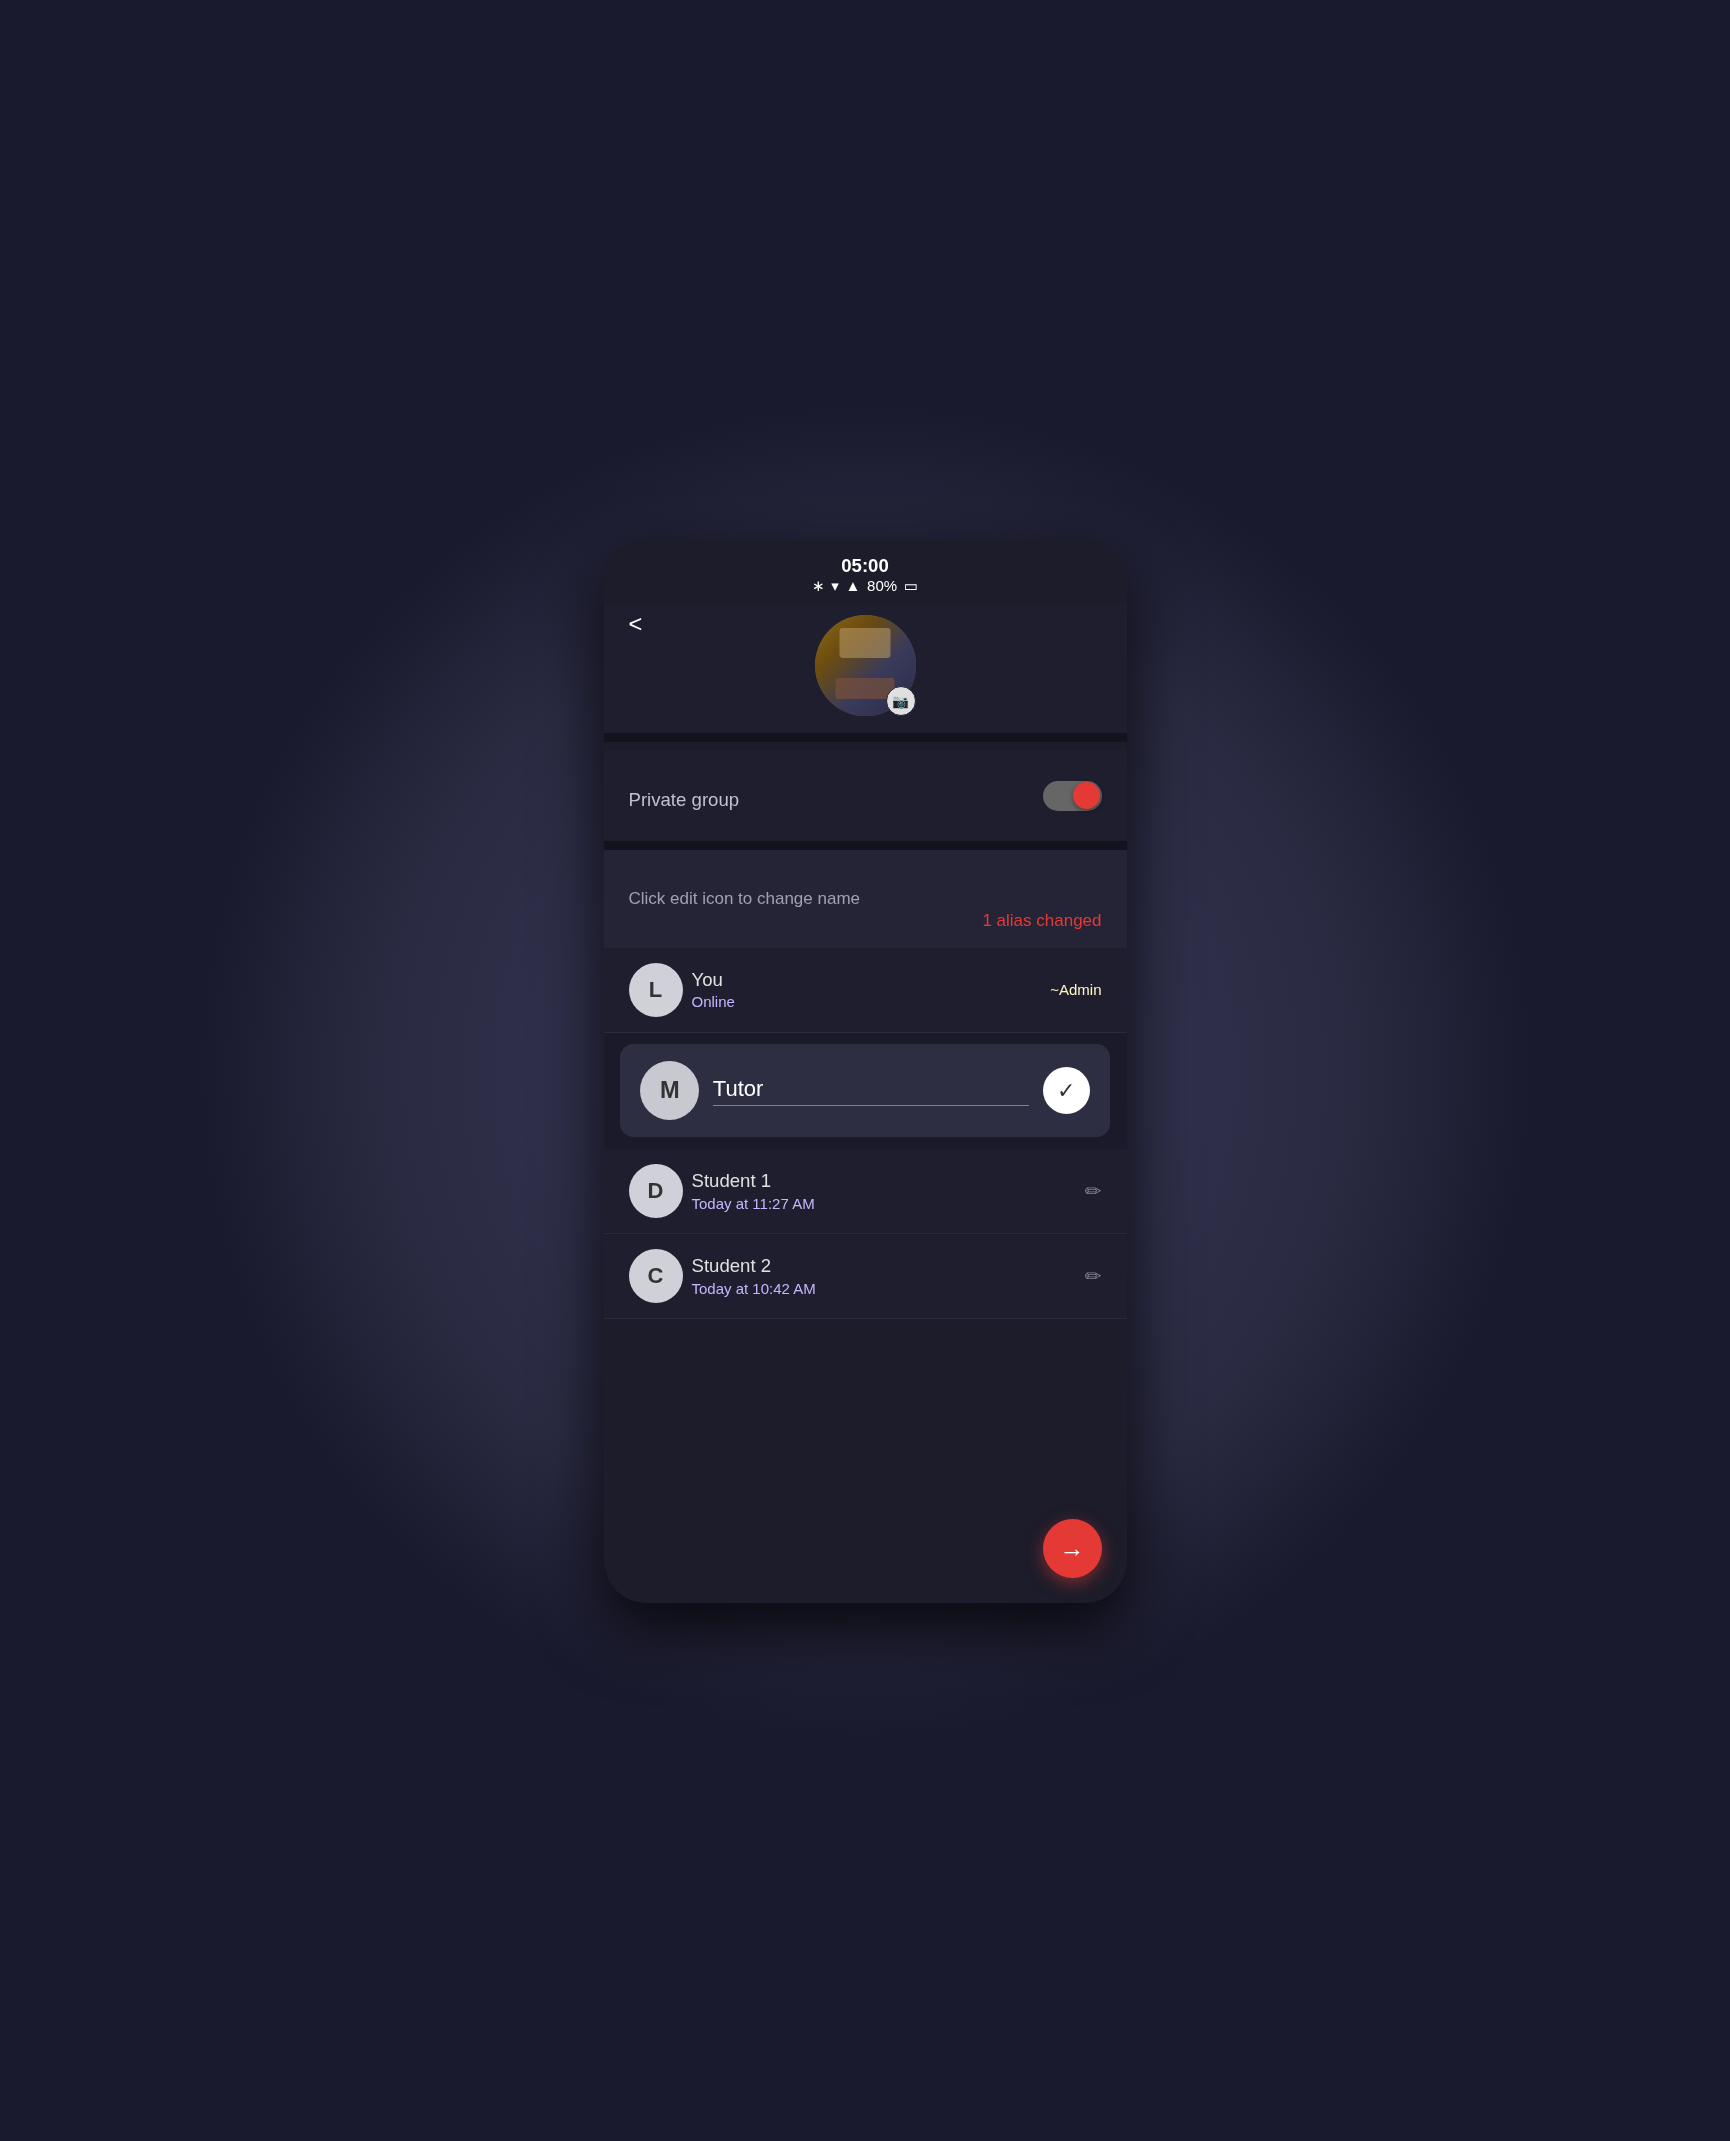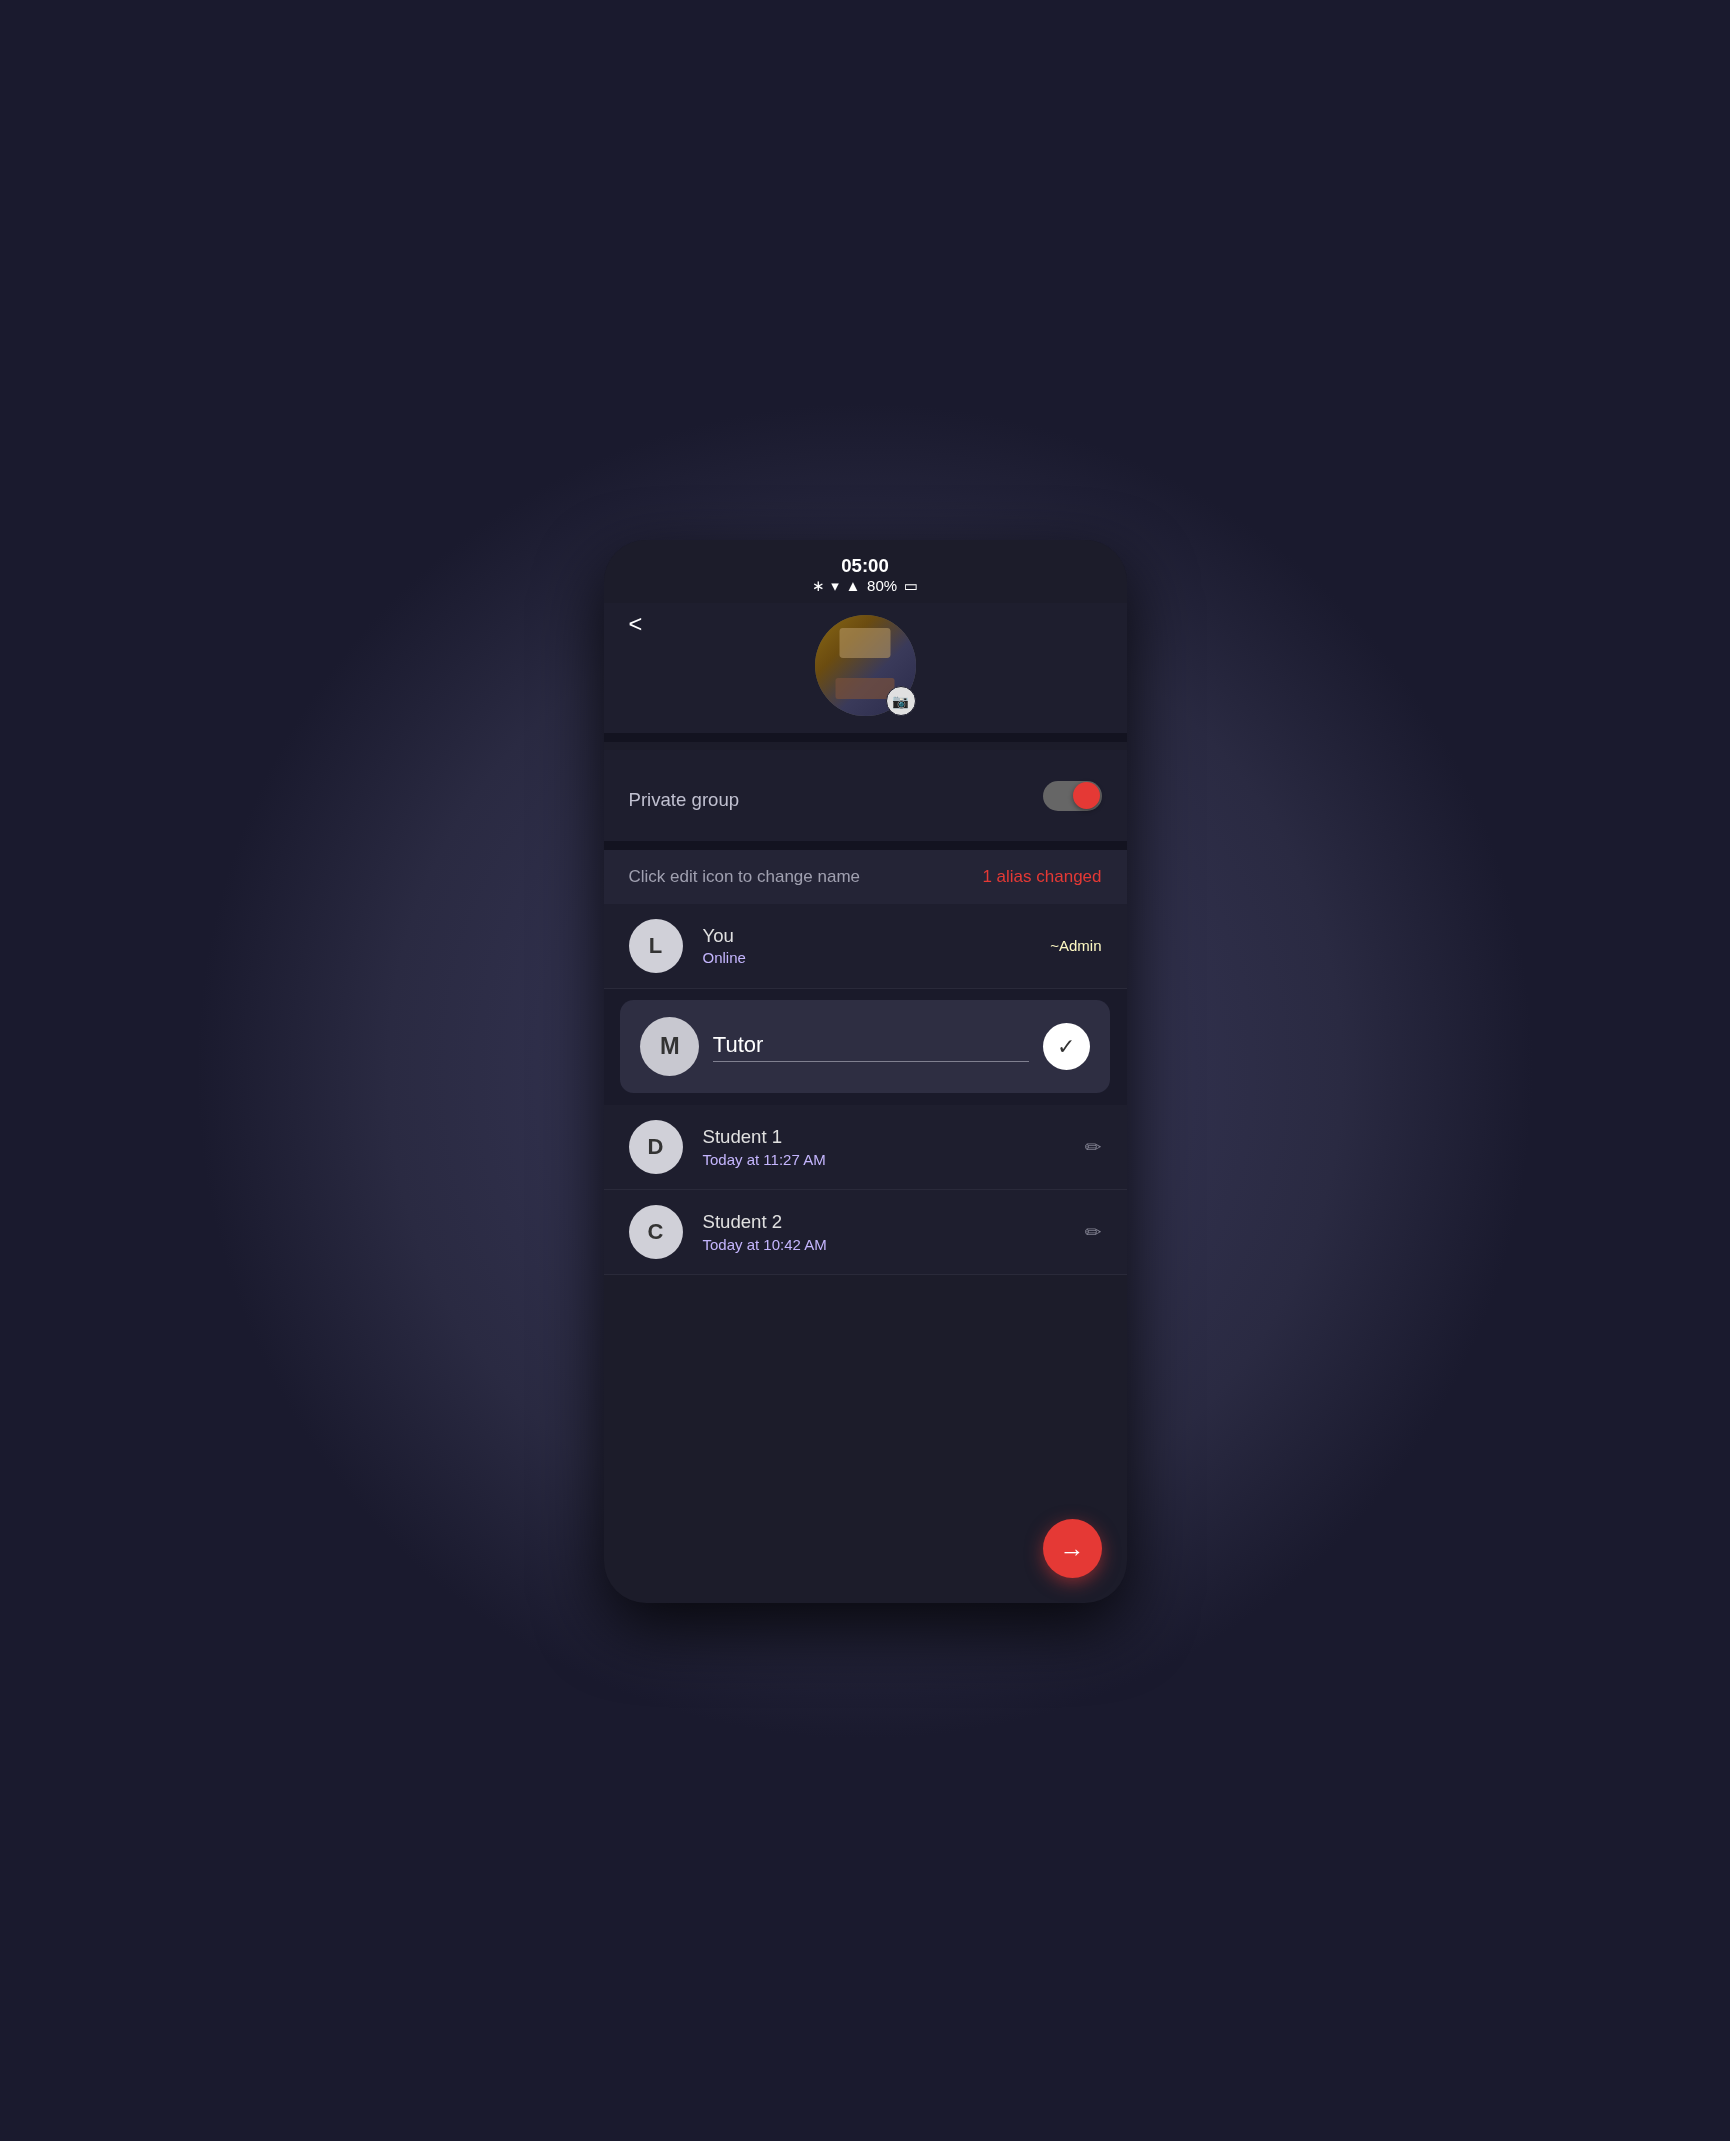--- a/index.html
+++ b/index.html
@@ -218,20 +218,21 @@
     }
 
     .alias-text {
       color: #a0a0b0;
       font-size: 17px;
     }
 
     .alias-changed {
       color: #e53935;
       font-size: 17px;
+      margin-top: 44px;
     }
 
     
     .member-section {
       background: #1e1e2e;
     }
 
     .member-row {
       display: flex;
       align-items: center;
@@ -248,21 +249,21 @@
       align-items: center;
       justify-content: center;
       font-size: 22px;
       font-weight: 700;
       color: #333;
       flex-shrink: 0;
     }
 
     .member-info {
       flex: 1;
-      margin-left: 20px;
+      margin-left: 9px;
     }
 
     .member-name {
       color: #e0e0e0;
       font-size: 18.6px;
       font-weight: 500;
     }
 
     .member-status {
       color: #c4b5fd;

